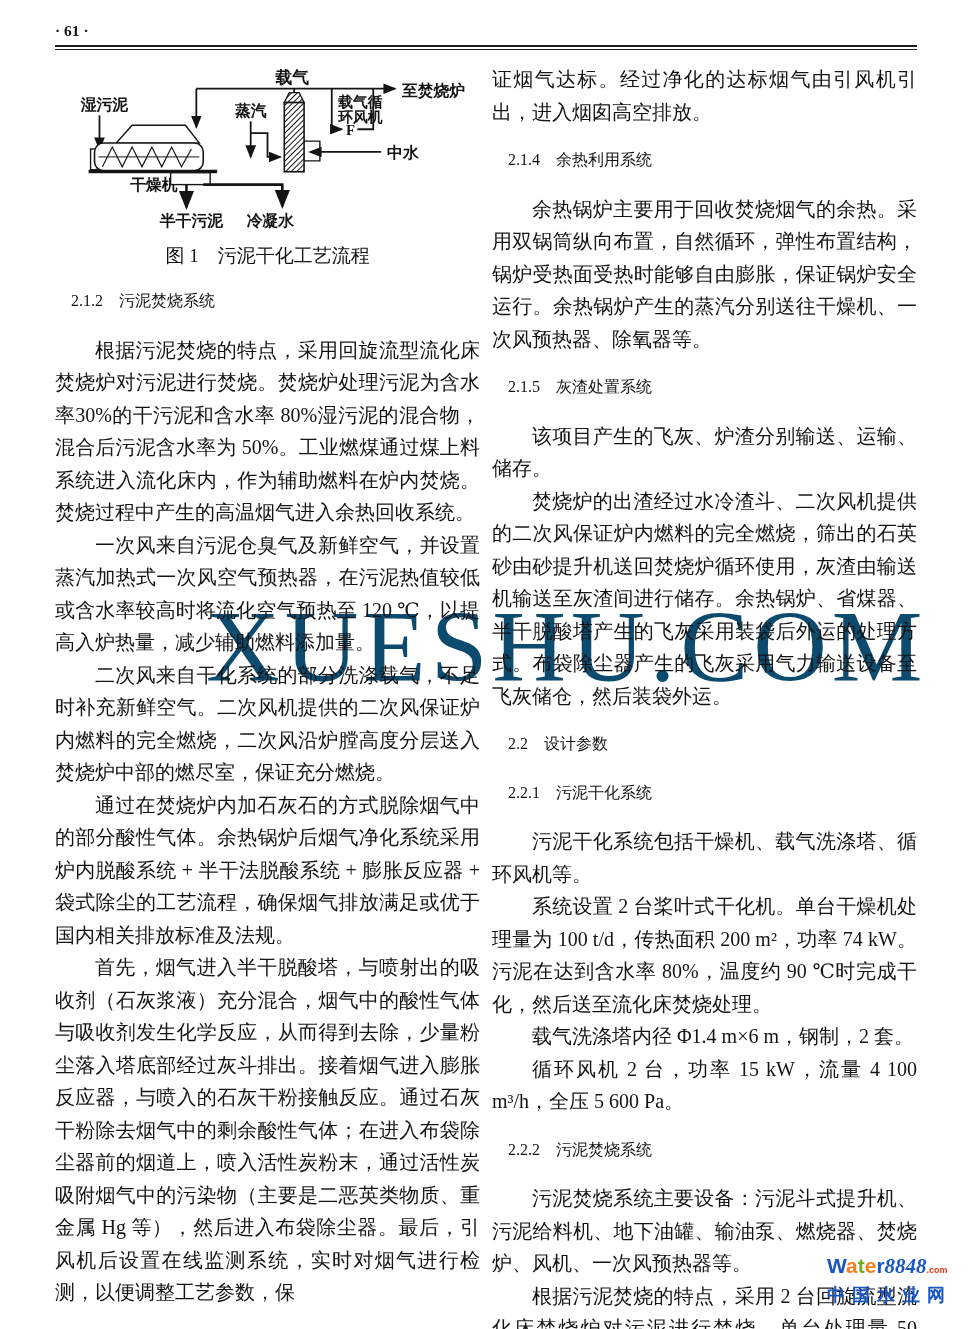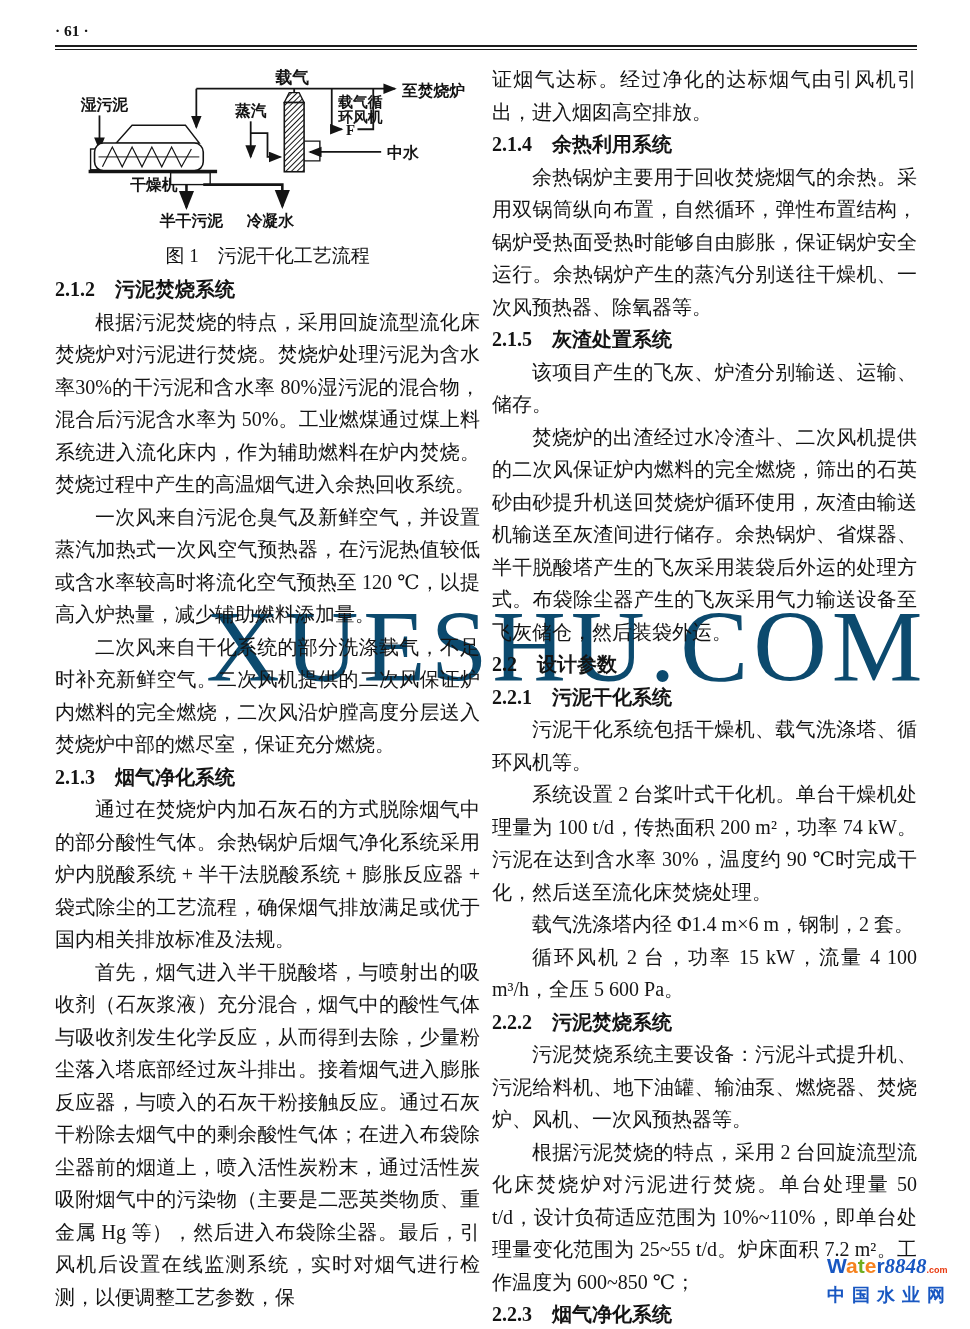--- a/index.html
+++ b/index.html
@@ -24,21 +24,21 @@
     font-family:"Liberation Serif","DejaVu Serif",serif;
   }
   .content { position:relative; z-index:1; padding:22px 53px 0 55px; }
   .header { display:flex; justify-content:space-between; align-items:baseline; font-size:15.5px; font-weight:bold; }
   .header-left span { margin-right:18px; }
   .header-rule { margin-top:5px; height:2px; border-top:2px solid #1c1c1c; border-bottom:1.3px solid #1c1c1c; }
   .columns { display:flex; gap:12px; margin-top:13px; }
   .col { width:425px; font-size:20px; line-height:32.5px; }
   .para { margin:0; text-indent:2em; text-align:justify; }
   .para.flush { text-indent:0; }
-  .hd { margin:0; font-size:20px; font-weight:bold; line-height:32.5px; }
+  .hd { margin:16px; font-size:16px; font-weight:normal; line-height:32.5px; }
   .figure { margin:2px 0 4px 0; }
   .figure svg { display:block; }
   .fig-caption { text-align:center; font-weight:normal; font-size:19px; line-height:26px; margin-top:8px; }
   svg text { font-family:"Liberation Serif","DejaVu Serif",serif; fill:#141414; }
   .logo {
     position:absolute; right:18px; bottom:24px; z-index:2;
     font-family:"Liberation Sans","DejaVu Sans",sans-serif;
     text-align:left; line-height:1.05;
   }
   .logo-top { font-size:21px; font-weight:bold; }
@@ -115,36 +115,35 @@
             <path d="M150,120 L230,120 L230,142" fill="none" stroke="#141414" stroke-width="2.6" marker-end="url(#arr)"></path>
             <text x="218" y="162" font-size="16" font-weight="bold" text-anchor="middle">冷凝水</text>
           </svg>
           <div class="fig-caption">图 1　污泥干化工艺流程</div>
         </div>
 
         <h3 class="hd">2.1.2　污泥焚烧系统</h3>
         <p class="para">根据污泥焚烧的特点，采用回旋流型流化床焚烧炉对污泥进行焚烧。焚烧炉处理污泥为含水率30%的干污泥和含水率 80%湿污泥的混合物，混合后污泥含水率为 50%。工业燃煤通过煤上料系统进入流化床内，作为辅助燃料在炉内焚烧。焚烧过程中产生的高温烟气进入余热回收系统。</p>
         <p class="para">一次风来自污泥仓臭气及新鲜空气，并设置蒸汽加热式一次风空气预热器，在污泥热值较低或含水率较高时将流化空气预热至 120 ℃，以提高入炉热量，减少辅助燃料添加量。</p>
         <p class="para">二次风来自干化系统的部分洗涤载气，不足时补充新鲜空气。二次风机提供的二次风保证炉内燃料的完全燃烧，二次风沿炉膛高度分层送入焚烧炉中部的燃尽室，保证充分燃烧。</p>
-        <h3 class="hd">2.1.3　烟气净化系统</h3>
         <p class="para">通过在焚烧炉内加石灰石的方式脱除烟气中的部分酸性气体。余热锅炉后烟气净化系统采用炉内脱酸系统 + 半干法脱酸系统 + 膨胀反应器 + 袋式除尘的工艺流程，确保烟气排放满足或优于国内相关排放标准及法规。</p>
         <p class="para">首先，烟气进入半干脱酸塔，与喷射出的吸收剂（石灰浆液）充分混合，烟气中的酸性气体与吸收剂发生化学反应，从而得到去除，少量粉尘落入塔底部经过灰斗排出。接着烟气进入膨胀反应器，与喷入的石灰干粉接触反应。通过石灰干粉除去烟气中的剩余酸性气体；在进入布袋除尘器前的烟道上，喷入活性炭粉末，通过活性炭吸附烟气中的污染物（主要是二恶英类物质、重金属 Hg 等），然后进入布袋除尘器。最后，引风机后设置在线监测系统，实时对烟气进行检测，以便调整工艺参数，保</p>
       </div>
 
       <div class="col">
         <p class="para flush">证烟气达标。经过净化的达标烟气由引风机引出，进入烟囱高空排放。</p>
         <h3 class="hd">2.1.4　余热利用系统</h3>
         <p class="para">余热锅炉主要用于回收焚烧烟气的余热。采用双锅筒纵向布置，自然循环，弹性布置结构，锅炉受热面受热时能够自由膨胀，保证锅炉安全运行。余热锅炉产生的蒸汽分别送往干燥机、一次风预热器、除氧器等。</p>
         <h3 class="hd">2.1.5　灰渣处置系统</h3>
         <p class="para">该项目产生的飞灰、炉渣分别输送、运输、储存。</p>
         <p class="para">焚烧炉的出渣经过水冷渣斗、二次风机提供的二次风保证炉内燃料的完全燃烧，筛出的石英砂由砂提升机送回焚烧炉循环使用，灰渣由输送机输送至灰渣间进行储存。余热锅炉、省煤器、半干脱酸塔产生的飞灰采用装袋后外运的处理方式。布袋除尘器产生的飞灰采用气力输送设备至飞灰储仓，然后装袋外运。</p>
         <h3 class="hd">2.2　设计参数</h3>
         <h3 class="hd">2.2.1　污泥干化系统</h3>
         <p class="para">污泥干化系统包括干燥机、载气洗涤塔、循环风机等。</p>
-        <p class="para">系统设置 2 台桨叶式干化机。单台干燥机处理量为 100 t/d，传热面积 200 m²，功率 74 kW。污泥在达到含水率 30%，温度约 90 ℃时完成干化，然后送至流化床焚烧处理。</p>
+        <p class="para">系统设置 2 台桨叶式干化机。单台干燥机处理量为 100 t/d，传热面积 200 m²，功率 74 kW。污泥在达到含水率 80%，温度约 90 ℃时完成干化，然后送至流化床焚烧处理。</p>
         <p class="para">载气洗涤塔内径 Φ1.4 m×6 m，钢制，2 套。</p>
         <p class="para">循环风机 2 台，功率 15 kW，流量 4 100 m³/h，全压 5 600 Pa。</p>
         <h3 class="hd">2.2.2　污泥焚烧系统</h3>
         <p class="para">污泥焚烧系统主要设备：污泥斗式提升机、污泥给料机、地下油罐、输油泵、燃烧器、焚烧炉、风机、一次风预热器等。</p>
         <p class="para">根据污泥焚烧的特点，采用 2 台回旋流型流化床焚烧炉对污泥进行焚烧。单台处理量 50 t/d，设计负荷适应范围为 10%~110%，即单台处理量变化范围为 25~55 t/d。炉床面积 7.2 m²。工作温度为 600~850 ℃；</p>
         <h3 class="hd">2.2.3　烟气净化系统</h3>
 
       </div>
 
     </div>

